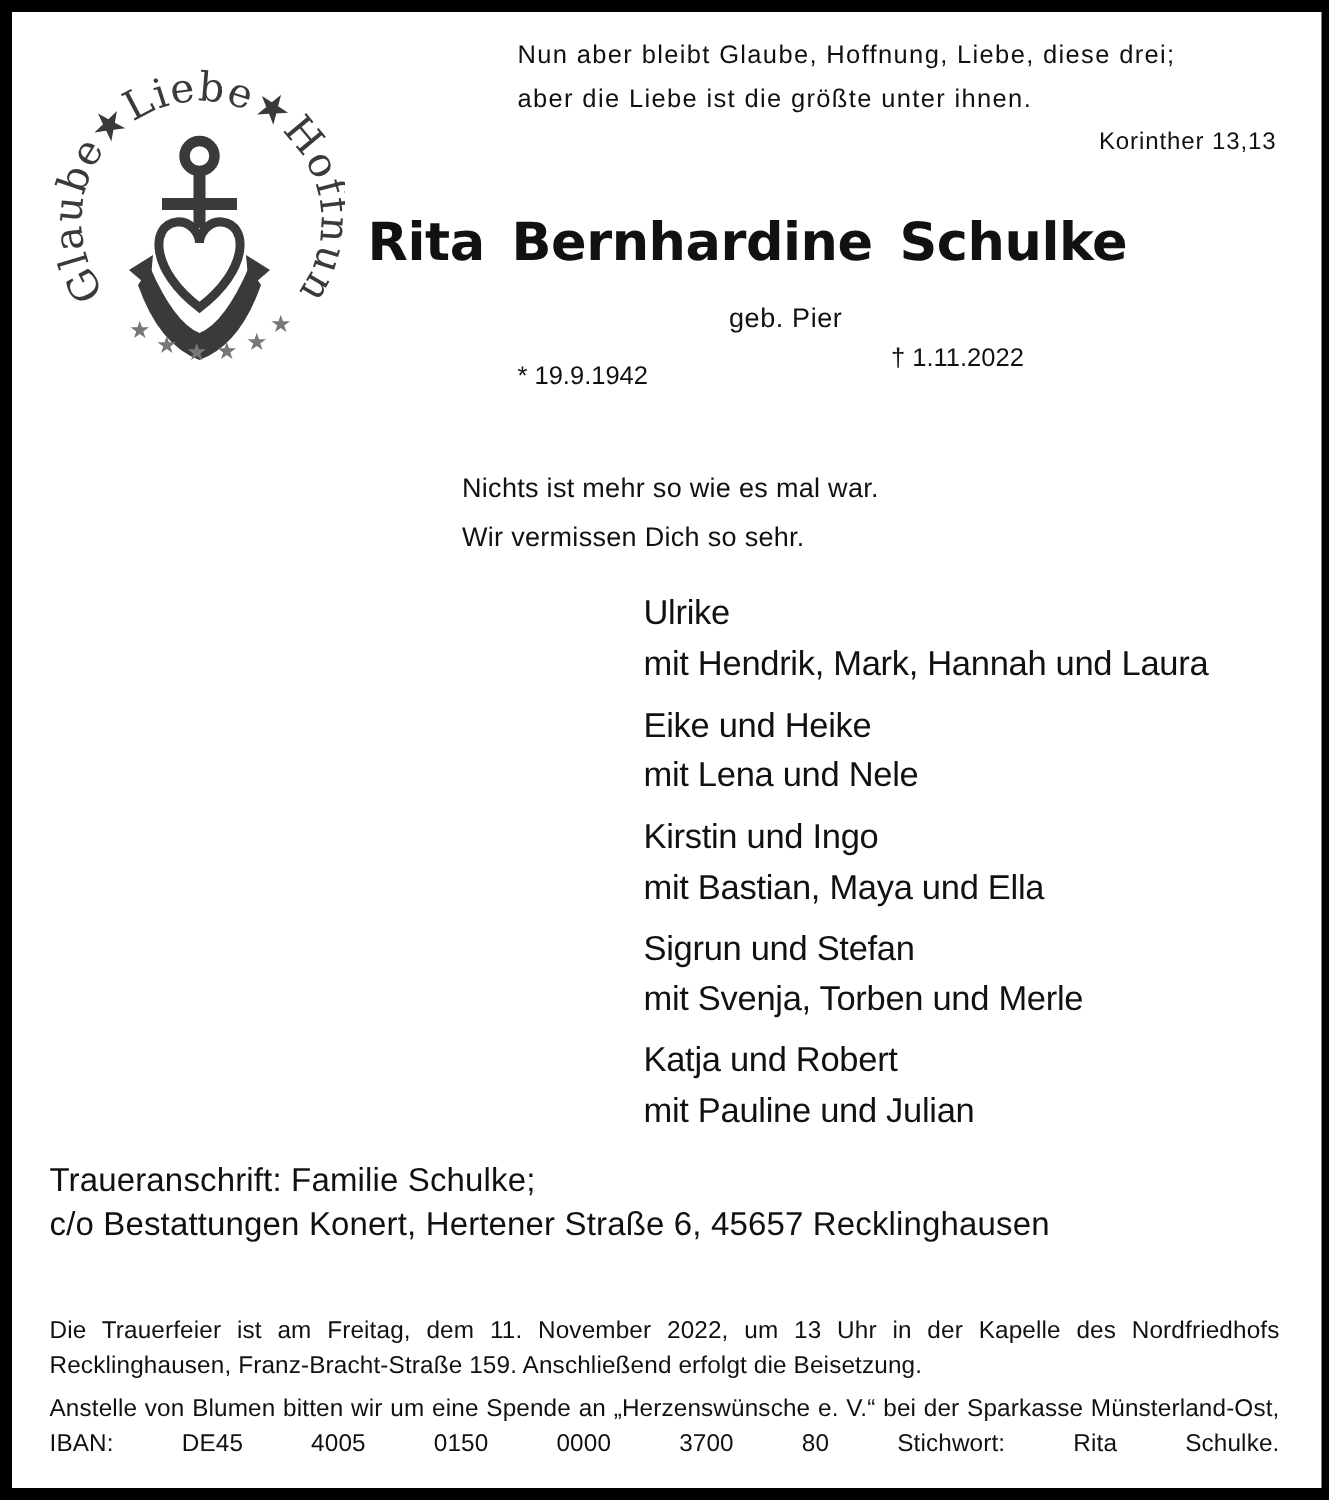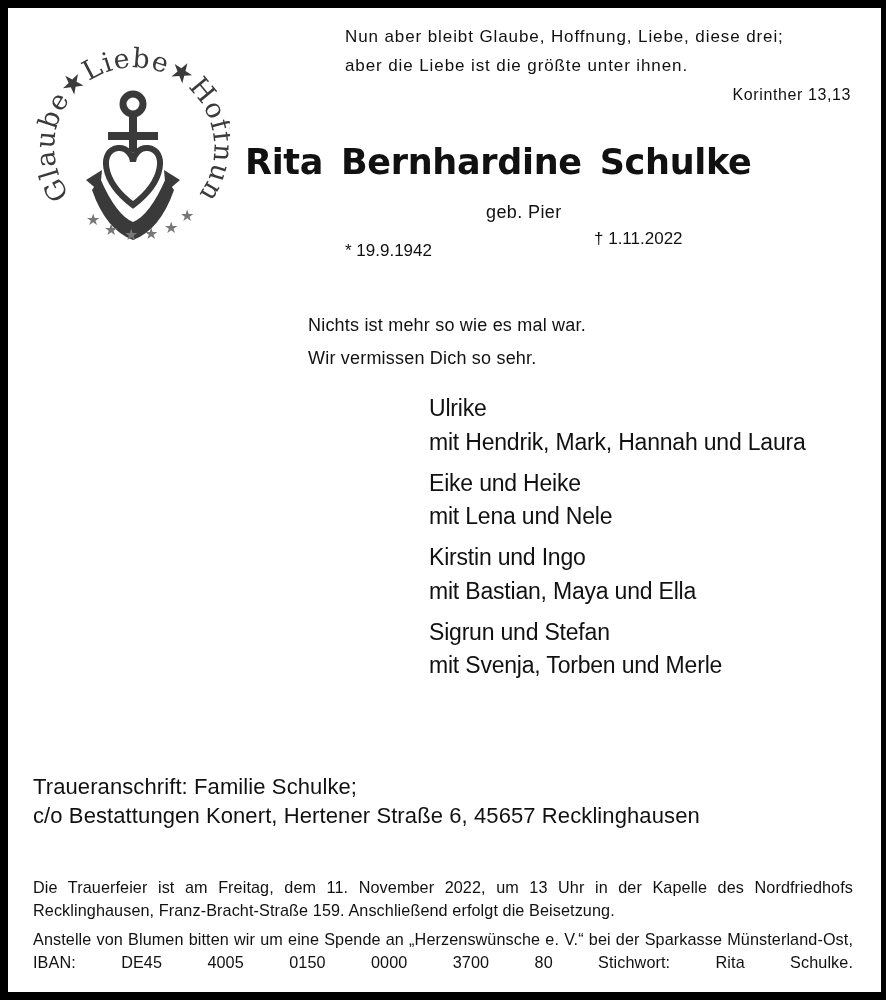--- a/index.html
+++ b/index.html
@@ -87,20 +87,24 @@
       <div>mit Lena und Nele</div>
     </div>
     <div class="group">
       <div>Kirstin und Ingo</div>
       <div>mit Bastian, Maya und Ella</div>
     </div>
     <div class="group">
       <div>Sigrun und Stefan</div>
       <div>mit Svenja, Torben und Merle</div>
     </div>
+    <div class="group">
+      <div>Katja und Robert</div>
+      <div>mit Pauline und Julian</div>
+    </div>
   </div>
 
   <div class="abs addr" style="left:25px; top:764px;">
     <div>Traueranschrift:  Familie  Schulke;</div>
     <div>c/o Bestattungen Konert, Hertener Straße 6, 45657 Recklinghausen</div>
   </div>
 
   <div class="abs info" style="left:25px; top:840px; white-space:normal;">
     <p style="margin-bottom:6px;">Die Trauerfeier ist am Freitag, dem 11. November 2022, um 13 Uhr in der Kapelle des Nordfriedhofs Recklinghausen, Franz-Bracht-Straße 159. Anschließend erfolgt die Beisetzung.</p>
     <p class="last">Anstelle von Blumen bitten wir um eine Spende an „Herzenswünsche e. V.“ bei der Sparkasse Münsterland-Ost, IBAN: DE45 4005 0150 0000 3700 80 Stichwort: Rita Schulke.</p>

